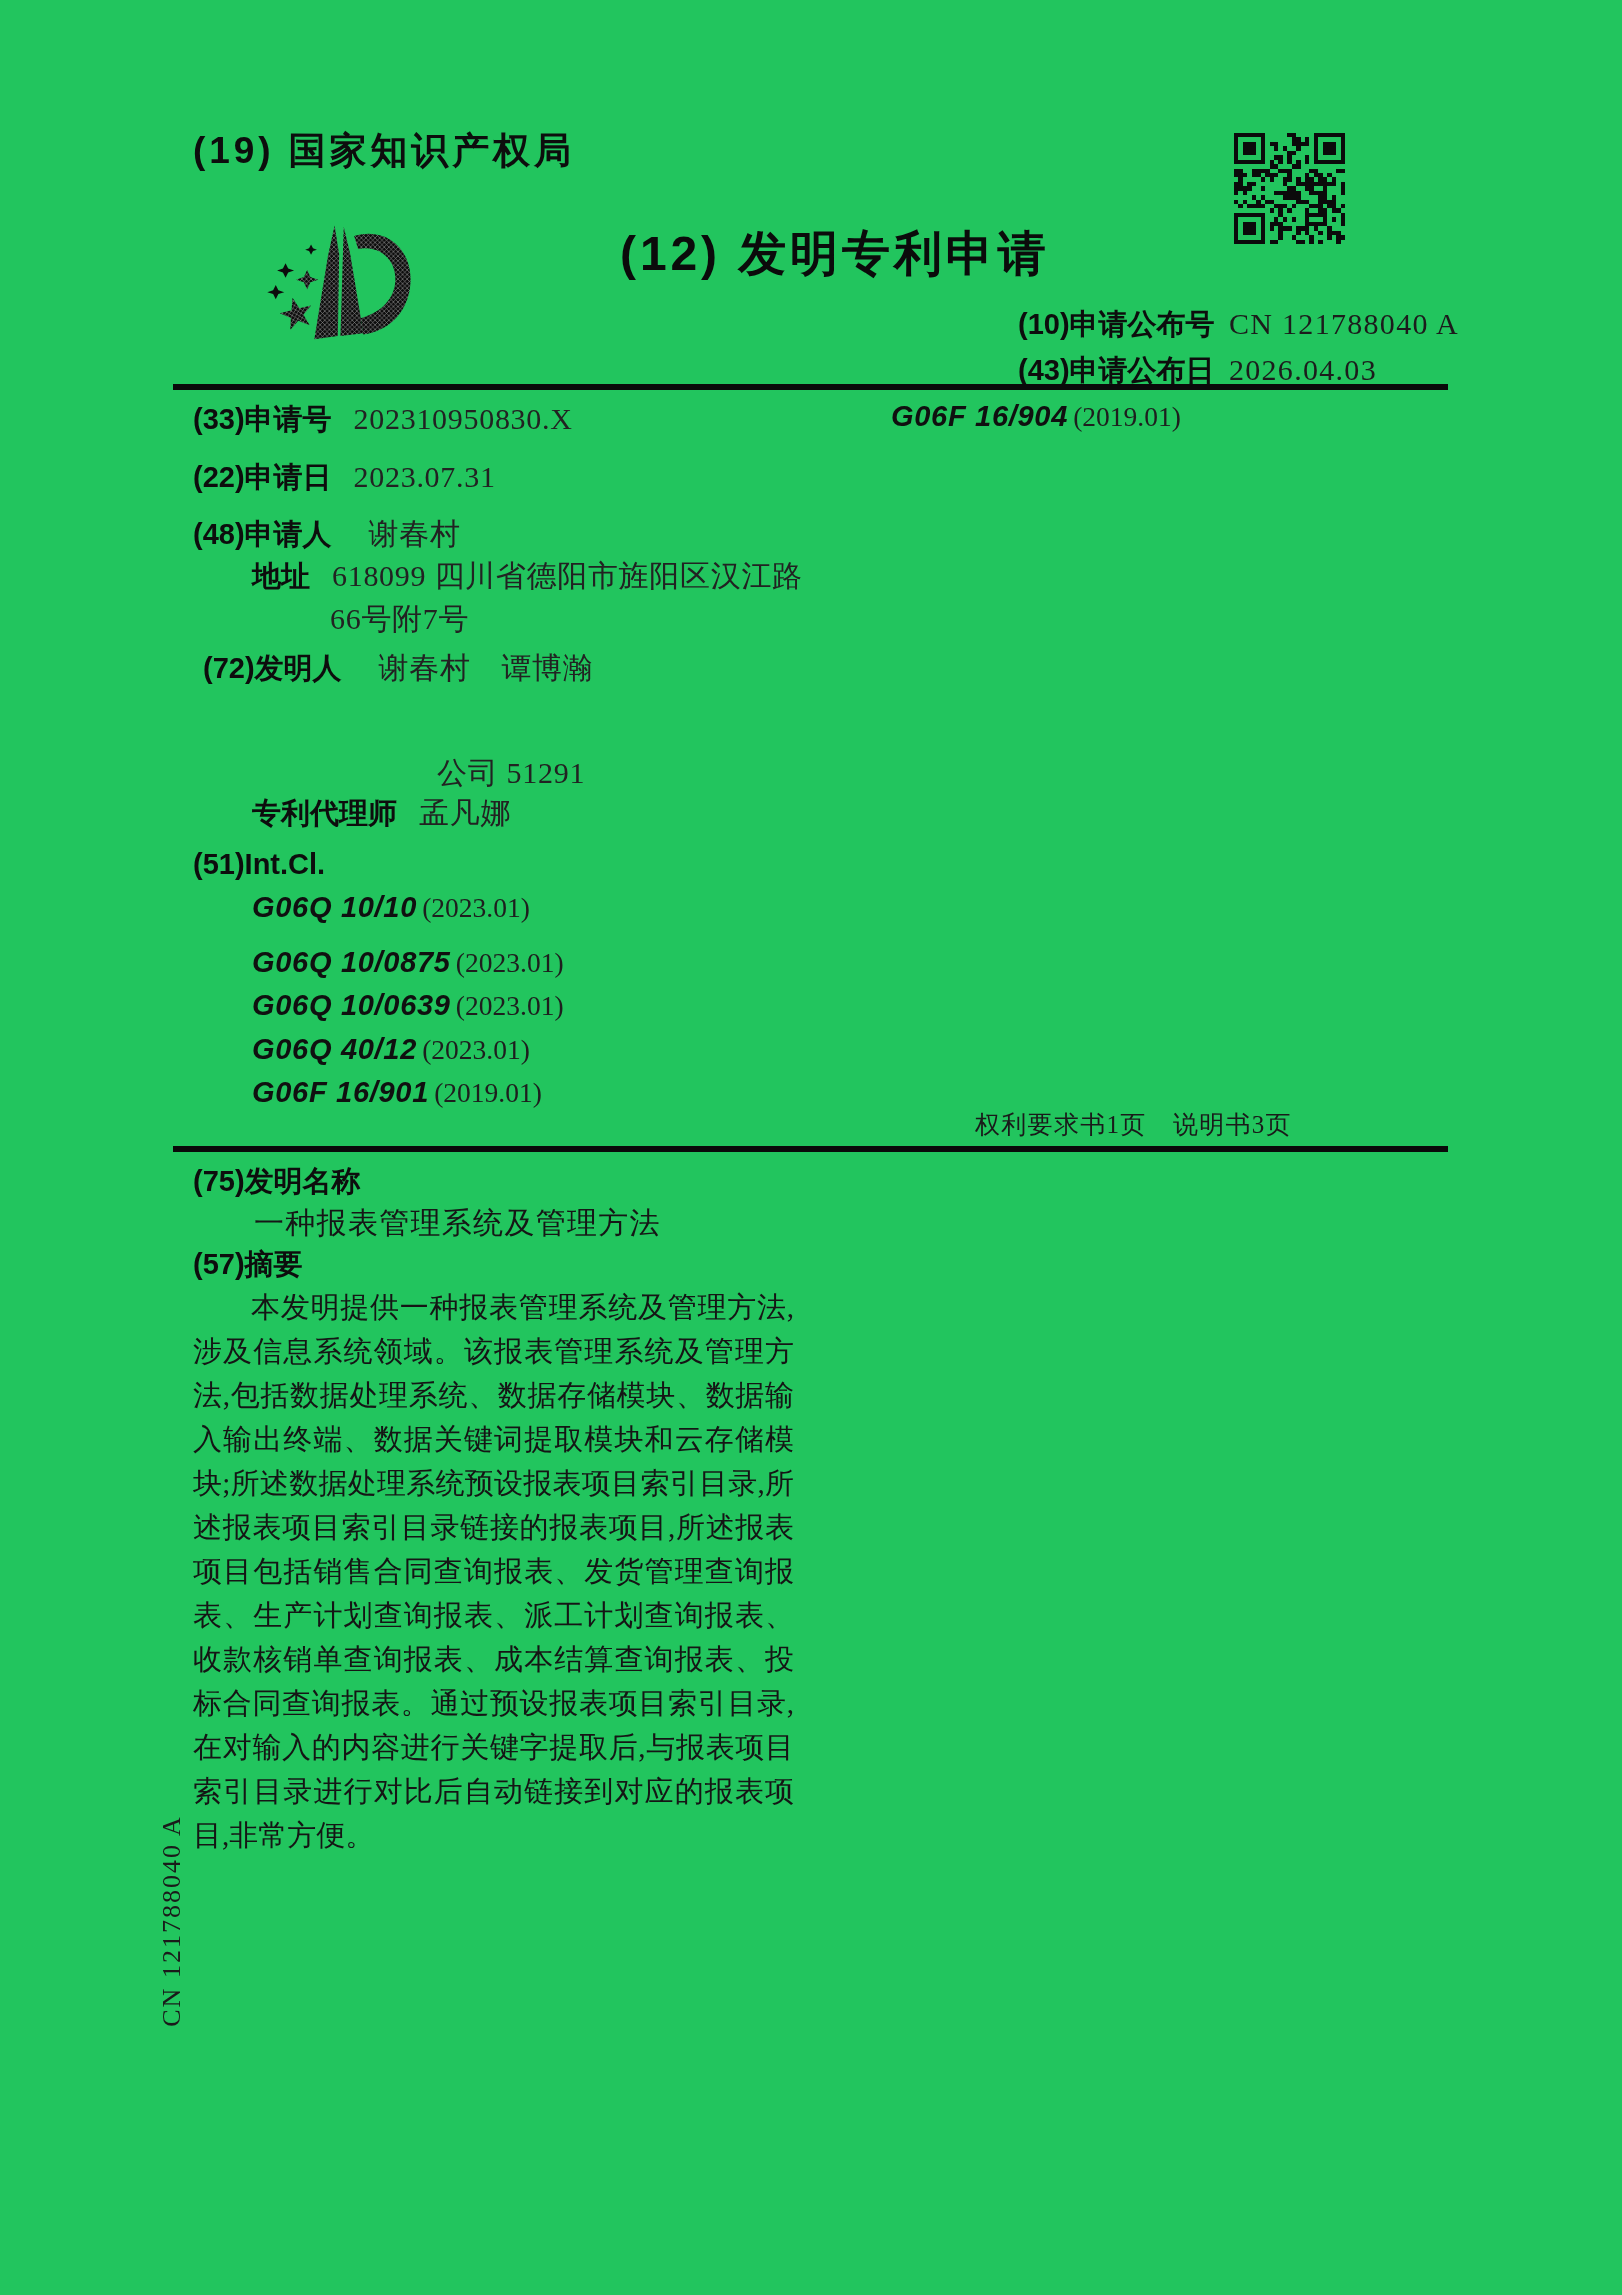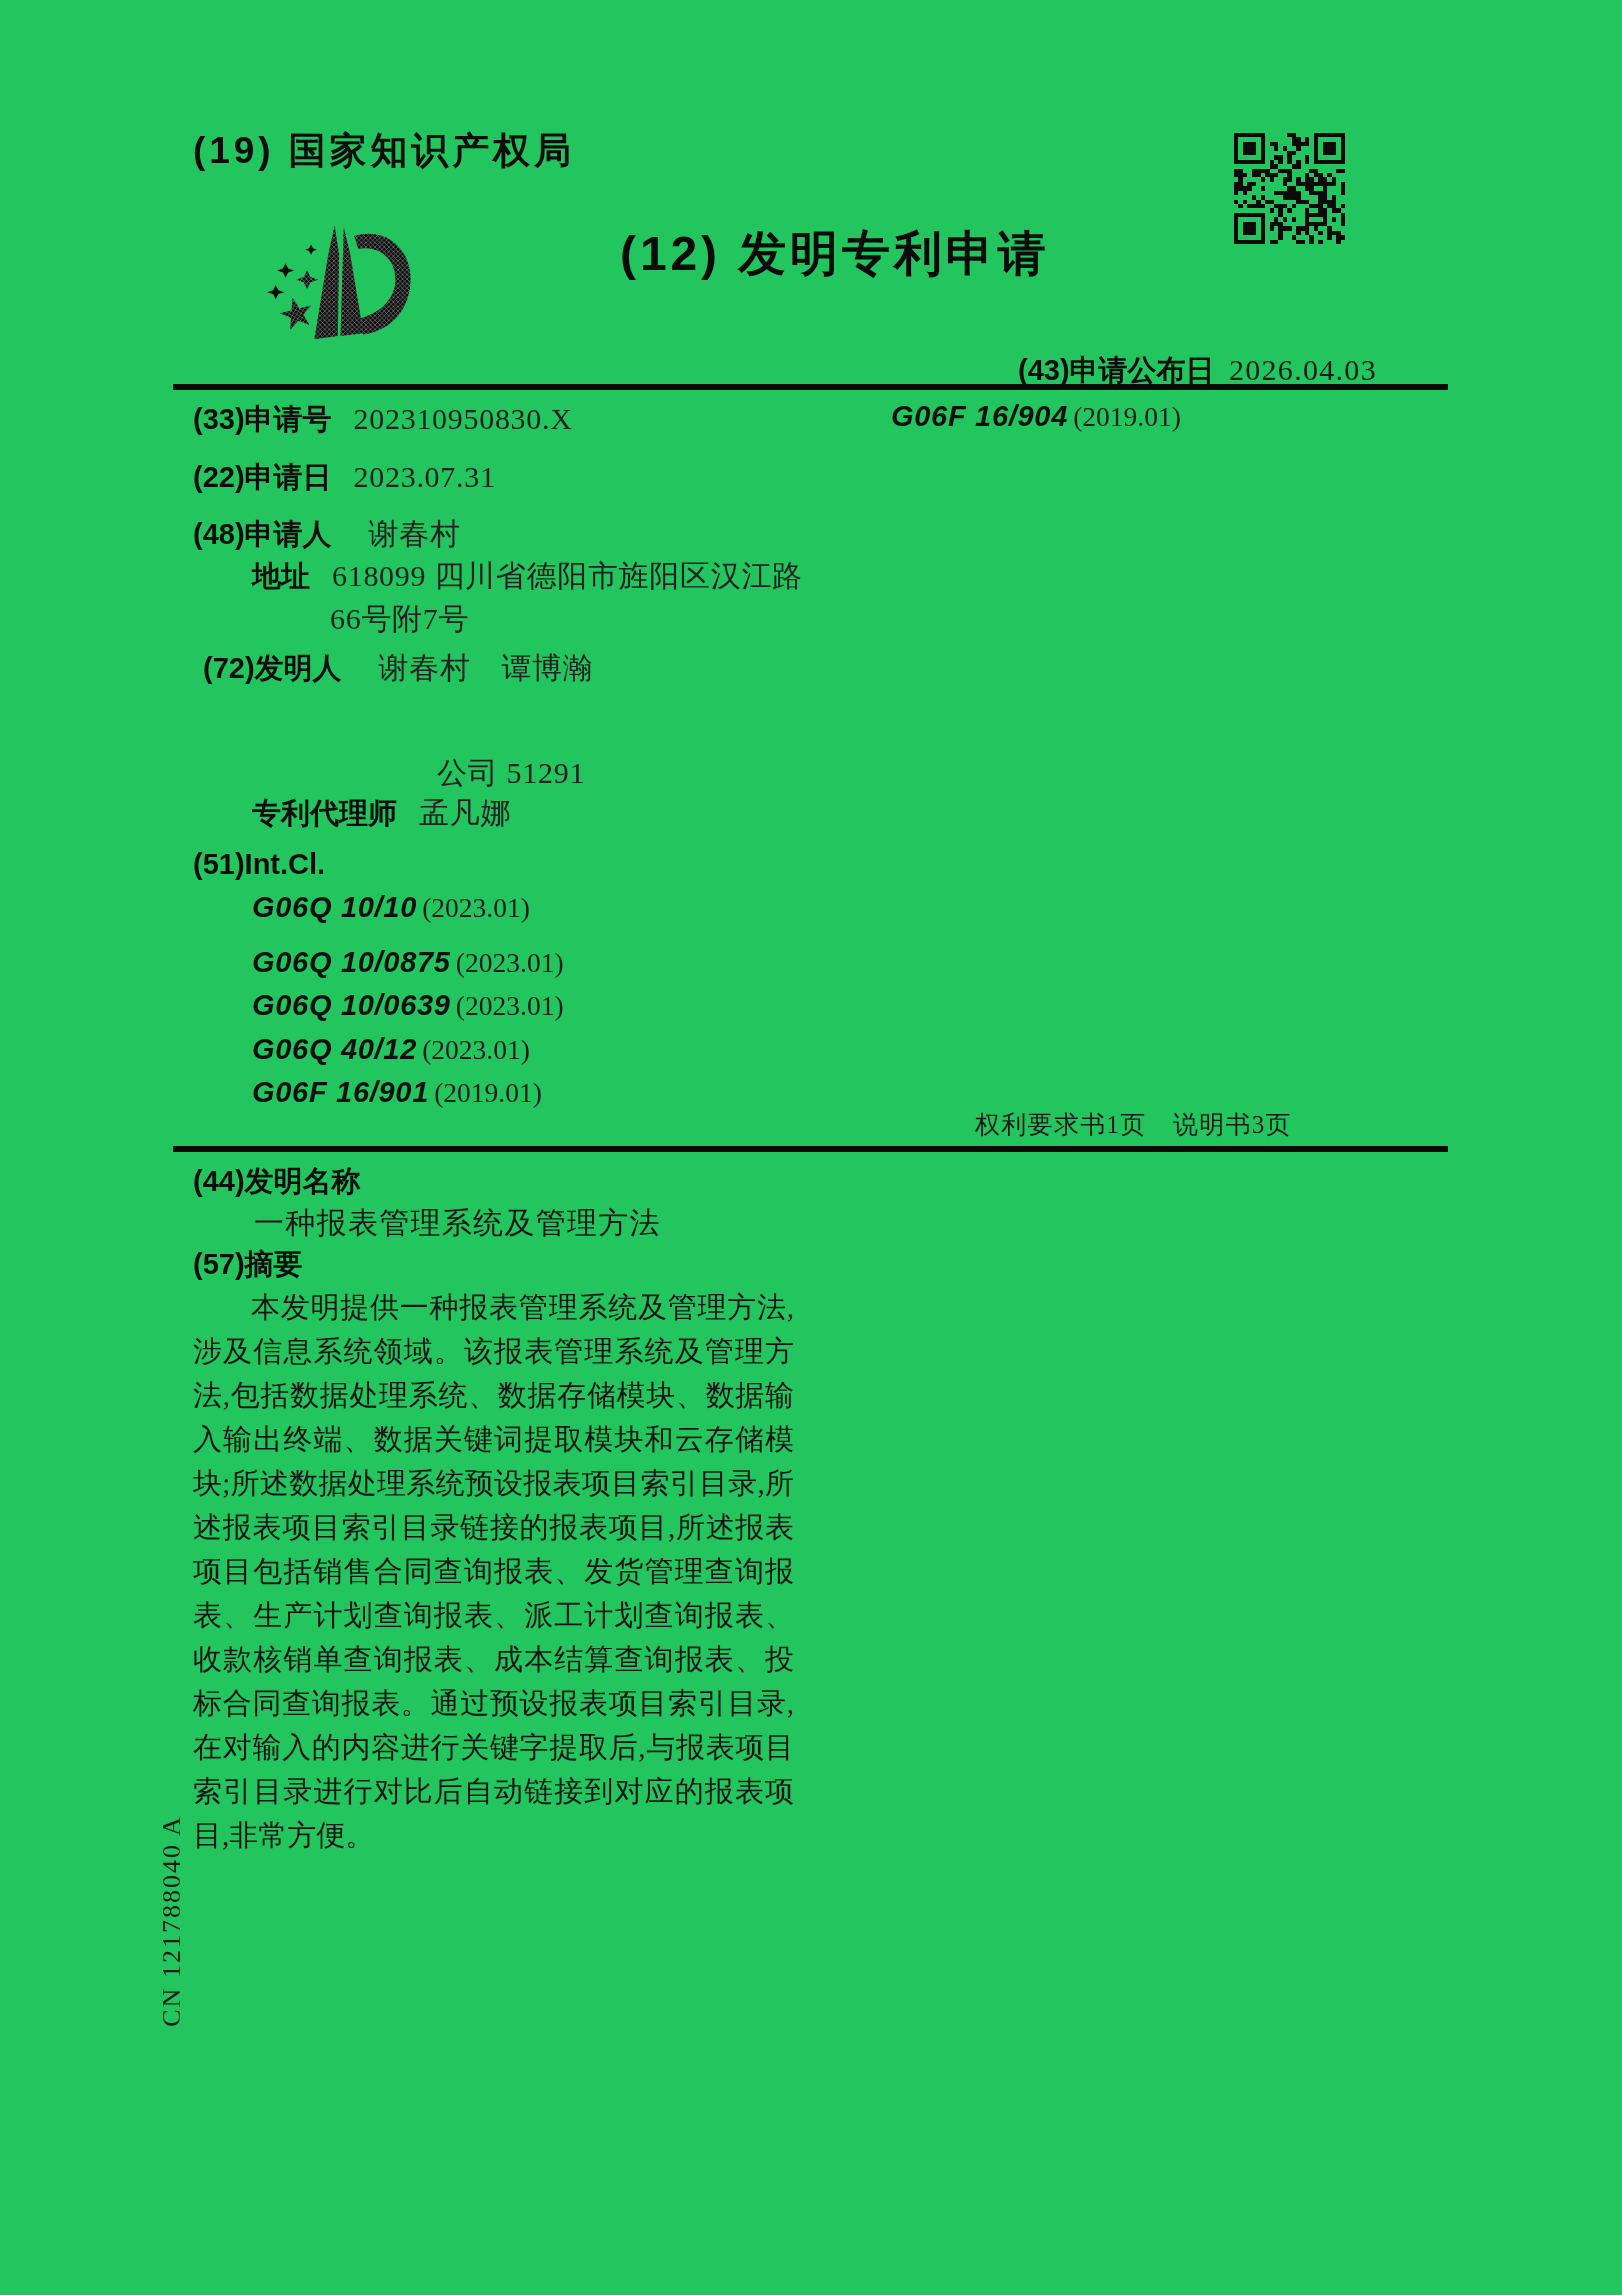--- a/index.html
+++ b/index.html
@@ -409,20 +409,23 @@
         <rect x="95.20" y="163.20" width="6.80" height="6.80" fill="#0b0b0b"></rect>
         <rect x="102.00" y="163.20" width="6.80" height="6.80" fill="#0b0b0b"></rect>
         <rect x="115.60" y="163.20" width="6.80" height="6.80" fill="#0b0b0b"></rect>
         <rect x="129.20" y="163.20" width="6.80" height="6.80" fill="#0b0b0b"></rect>
         <rect x="156.40" y="163.20" width="6.80" height="6.80" fill="#0b0b0b"></rect>
       </svg>
   </div>
 
   <div class="abs doc-type">(12) 发明专利申请</div>
 
+  <div class="abs pub-line" style="left:1018px;top:305px;">
+    <span class="lbl">(10)申请公布号</span><span class="val">CN 121788040 A</span>
+  </div>
   <div class="abs pub-line" style="left:1018px;top:351px;">
     <span class="lbl">(43)申请公布日</span><span class="val">2026.04.03</span>
   </div>
 
   <div class="abs rule" style="top:384px;"></div>
 
   <div class="abs row" style="left:193px;top:400px;">
     <span class="lbl">(33)申请号</span><span class="val">202310950830.X</span>
   </div>
   <div class="abs row" style="left:193px;top:458px;">
@@ -461,21 +464,21 @@
     <span class="code">G06F 16/901</span><span class="cdate">(2019.01)</span>
   </div>
 
   <div class="abs icl-row" style="left:891px;top:400px;">
     <span class="code">G06F 16/904</span><span class="cdate">(2019.01)</span>
   </div>
   <div class="abs pages-note" style="left:975px;top:1108px;">权利要求书1页　说明书3页</div>
 
   <div class="abs rule" style="top:1146px;"></div>
 
-  <div class="abs sec-lbl" style="left:193px;top:1162px;">(44)发明名称</div>
+  <div class="abs sec-lbl" style="left:193px;top:1162px;">(75)发明名称</div>
   <div class="abs invention-title" style="left:254px;top:1203px;">一种报表管理系统及管理方法</div>
 
   <div class="abs sec-lbl" style="left:193px;top:1245px;">(57)摘要</div>
   <div class="abs abstract">本发明提供一种报表管理系统及管理方法,涉及信息系统领域。该报表管理系统及管理方法,包括数据处理系统、数据存储模块、数据输入输出终端、数据关键词提取模块和云存储模块;所述数据处理系统预设报表项目索引目录,所述报表项目索引目录链接的报表项目,所述报表项目包括销售合同查询报表、发货管理查询报表、生产计划查询报表、派工计划查询报表、收款核销单查询报表、成本结算查询报表、投标合同查询报表。通过预设报表项目索引目录,在对输入的内容进行关键字提取后,与报表项目索引目录进行对比后自动链接到对应的报表项目,非常方便。</div>
 
   <div class="abs side-code">
     <span>CN 121788040 A</span>
   </div>
 
 </div>

